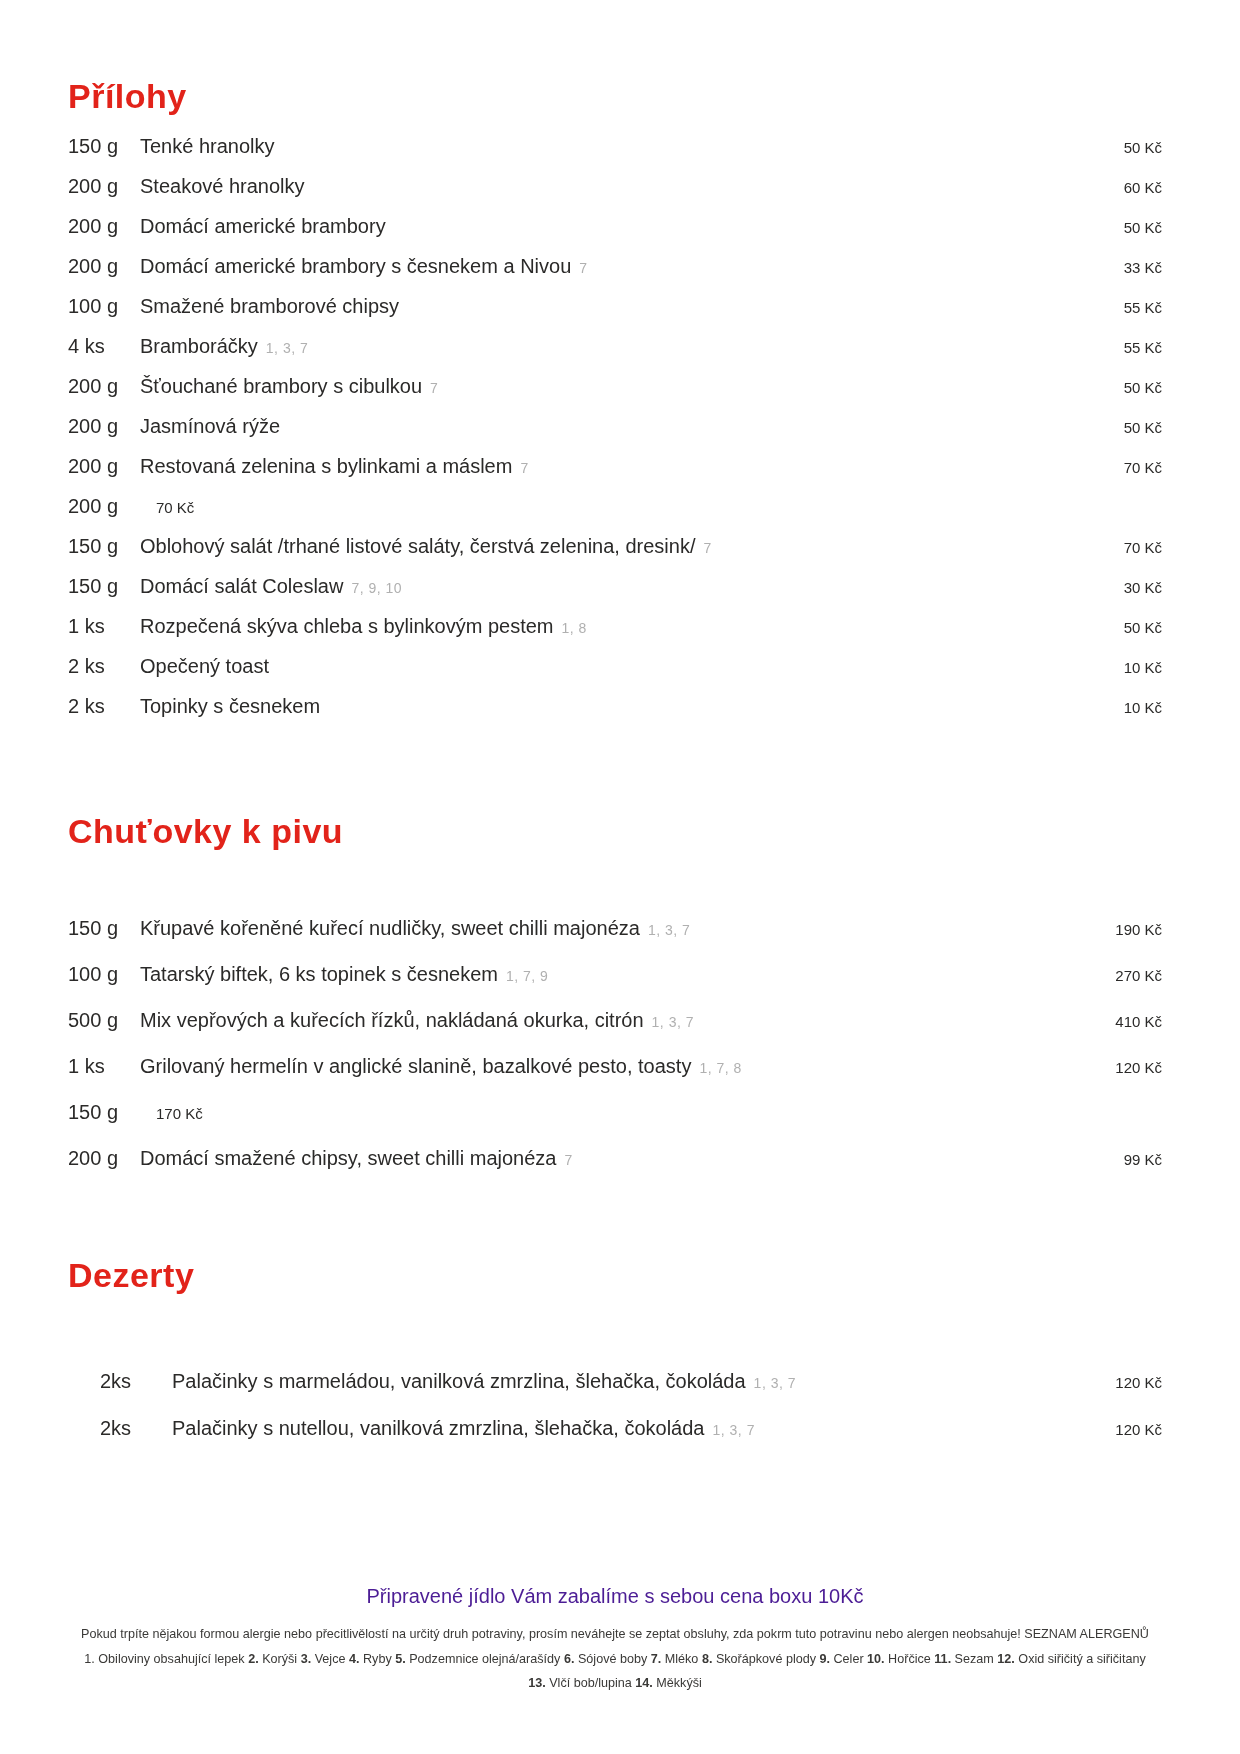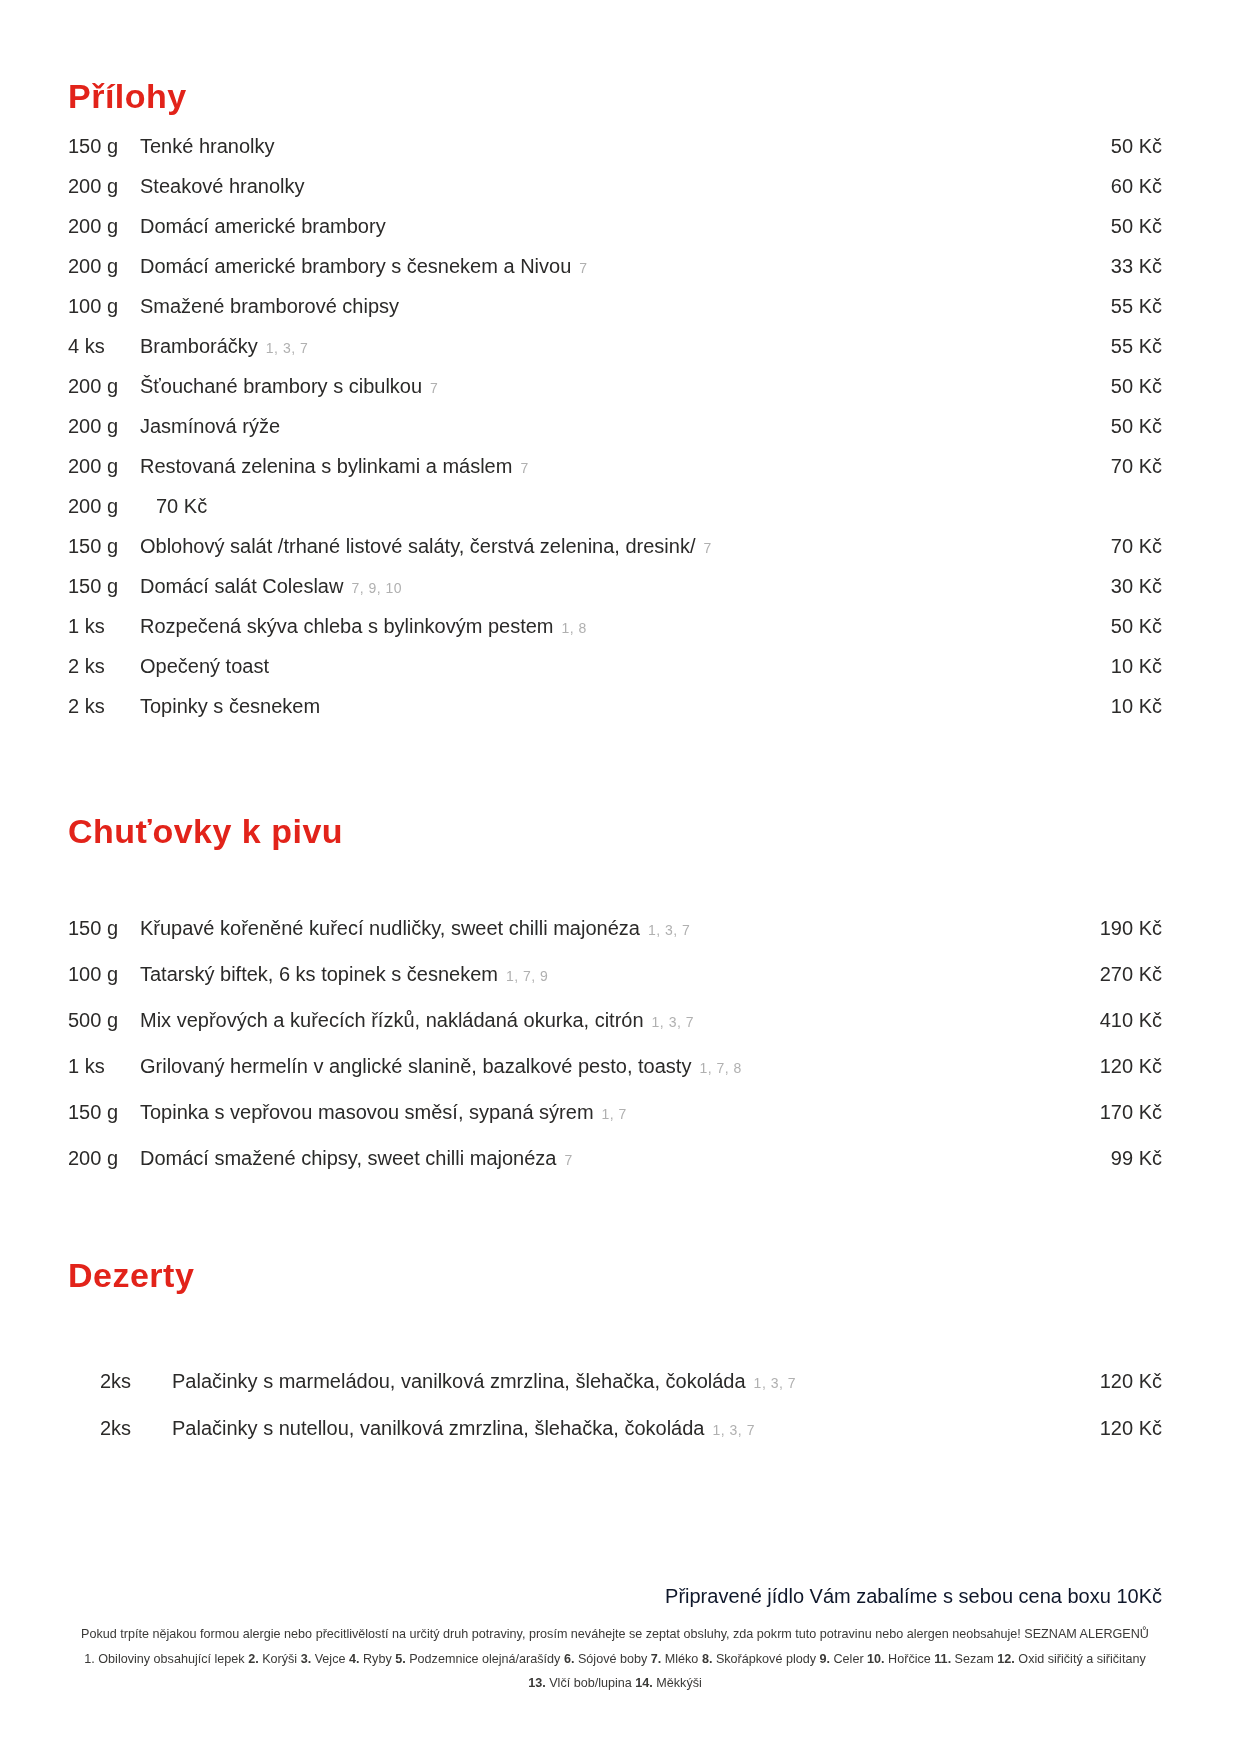--- a/index.html
+++ b/index.html
@@ -29,25 +29,25 @@
   .qty{
     flex:0 0 66px;font-size:20px;color:#2b2a29;white-space:nowrap;
   }
   .dish{
     flex:1 1 auto;font-size:20px;color:#2b2a29;white-space:nowrap;overflow:hidden;
   }
   .allergens{
     font-size:14px;color:#b0b0b0;margin-left:8px;letter-spacing:.5px;
   }
   .price{
-    flex:0 0 auto;font-size:20px;color:#2b2a29;white-space:nowrap;margin-left:16px;
+    flex:0 0 auto;font-size:15px;color:#2b2a29;white-space:nowrap;margin-left:16px;
   }
   .footer{margin-top:auto;text-align:center;}
   .takeaway{
-    font-size:20px;color:#0f172a;margin:0 0 14px 0;text-align:right;
+    font-size:20px;color:#4c1d95;margin:0 0 14px 0;
   }
   .allergy-note{
     font-size:12.6px;line-height:1.95;color:#3a3937;max-width:1070px;margin:0 auto;
   }
   .allergy-note b{font-weight:700;}
 </style>
 </head>
 <body>
 
 <div class="page">
@@ -168,21 +168,20 @@
   </div>
 
   <div class="menu-row">
     <span class="qty">1 ks</span>
     <span class="dish"><span>Grilovaný hermelín v anglické slanině, bazalkové pesto, toasty</span><span class="allergens">1, 7, 8</span></span>
     <span class="price">120 Kč</span>
   </div>
 
   <div class="menu-row">
     <span class="qty">150 g</span>
-    <span class="dish"><span>Topinka s vepřovou masovou směsí, sypaná sýrem</span><span class="allergens">1, 7</span></span>
     <span class="price">170 Kč</span>
   </div>
 
   <div class="menu-row">
     <span class="qty">200 g</span>
     <span class="dish"><span>Domácí smažené chipsy, sweet chilli majonéza</span><span class="allergens">7</span></span>
     <span class="price">99 Kč</span>
   </div>
 </div>
   </section>

